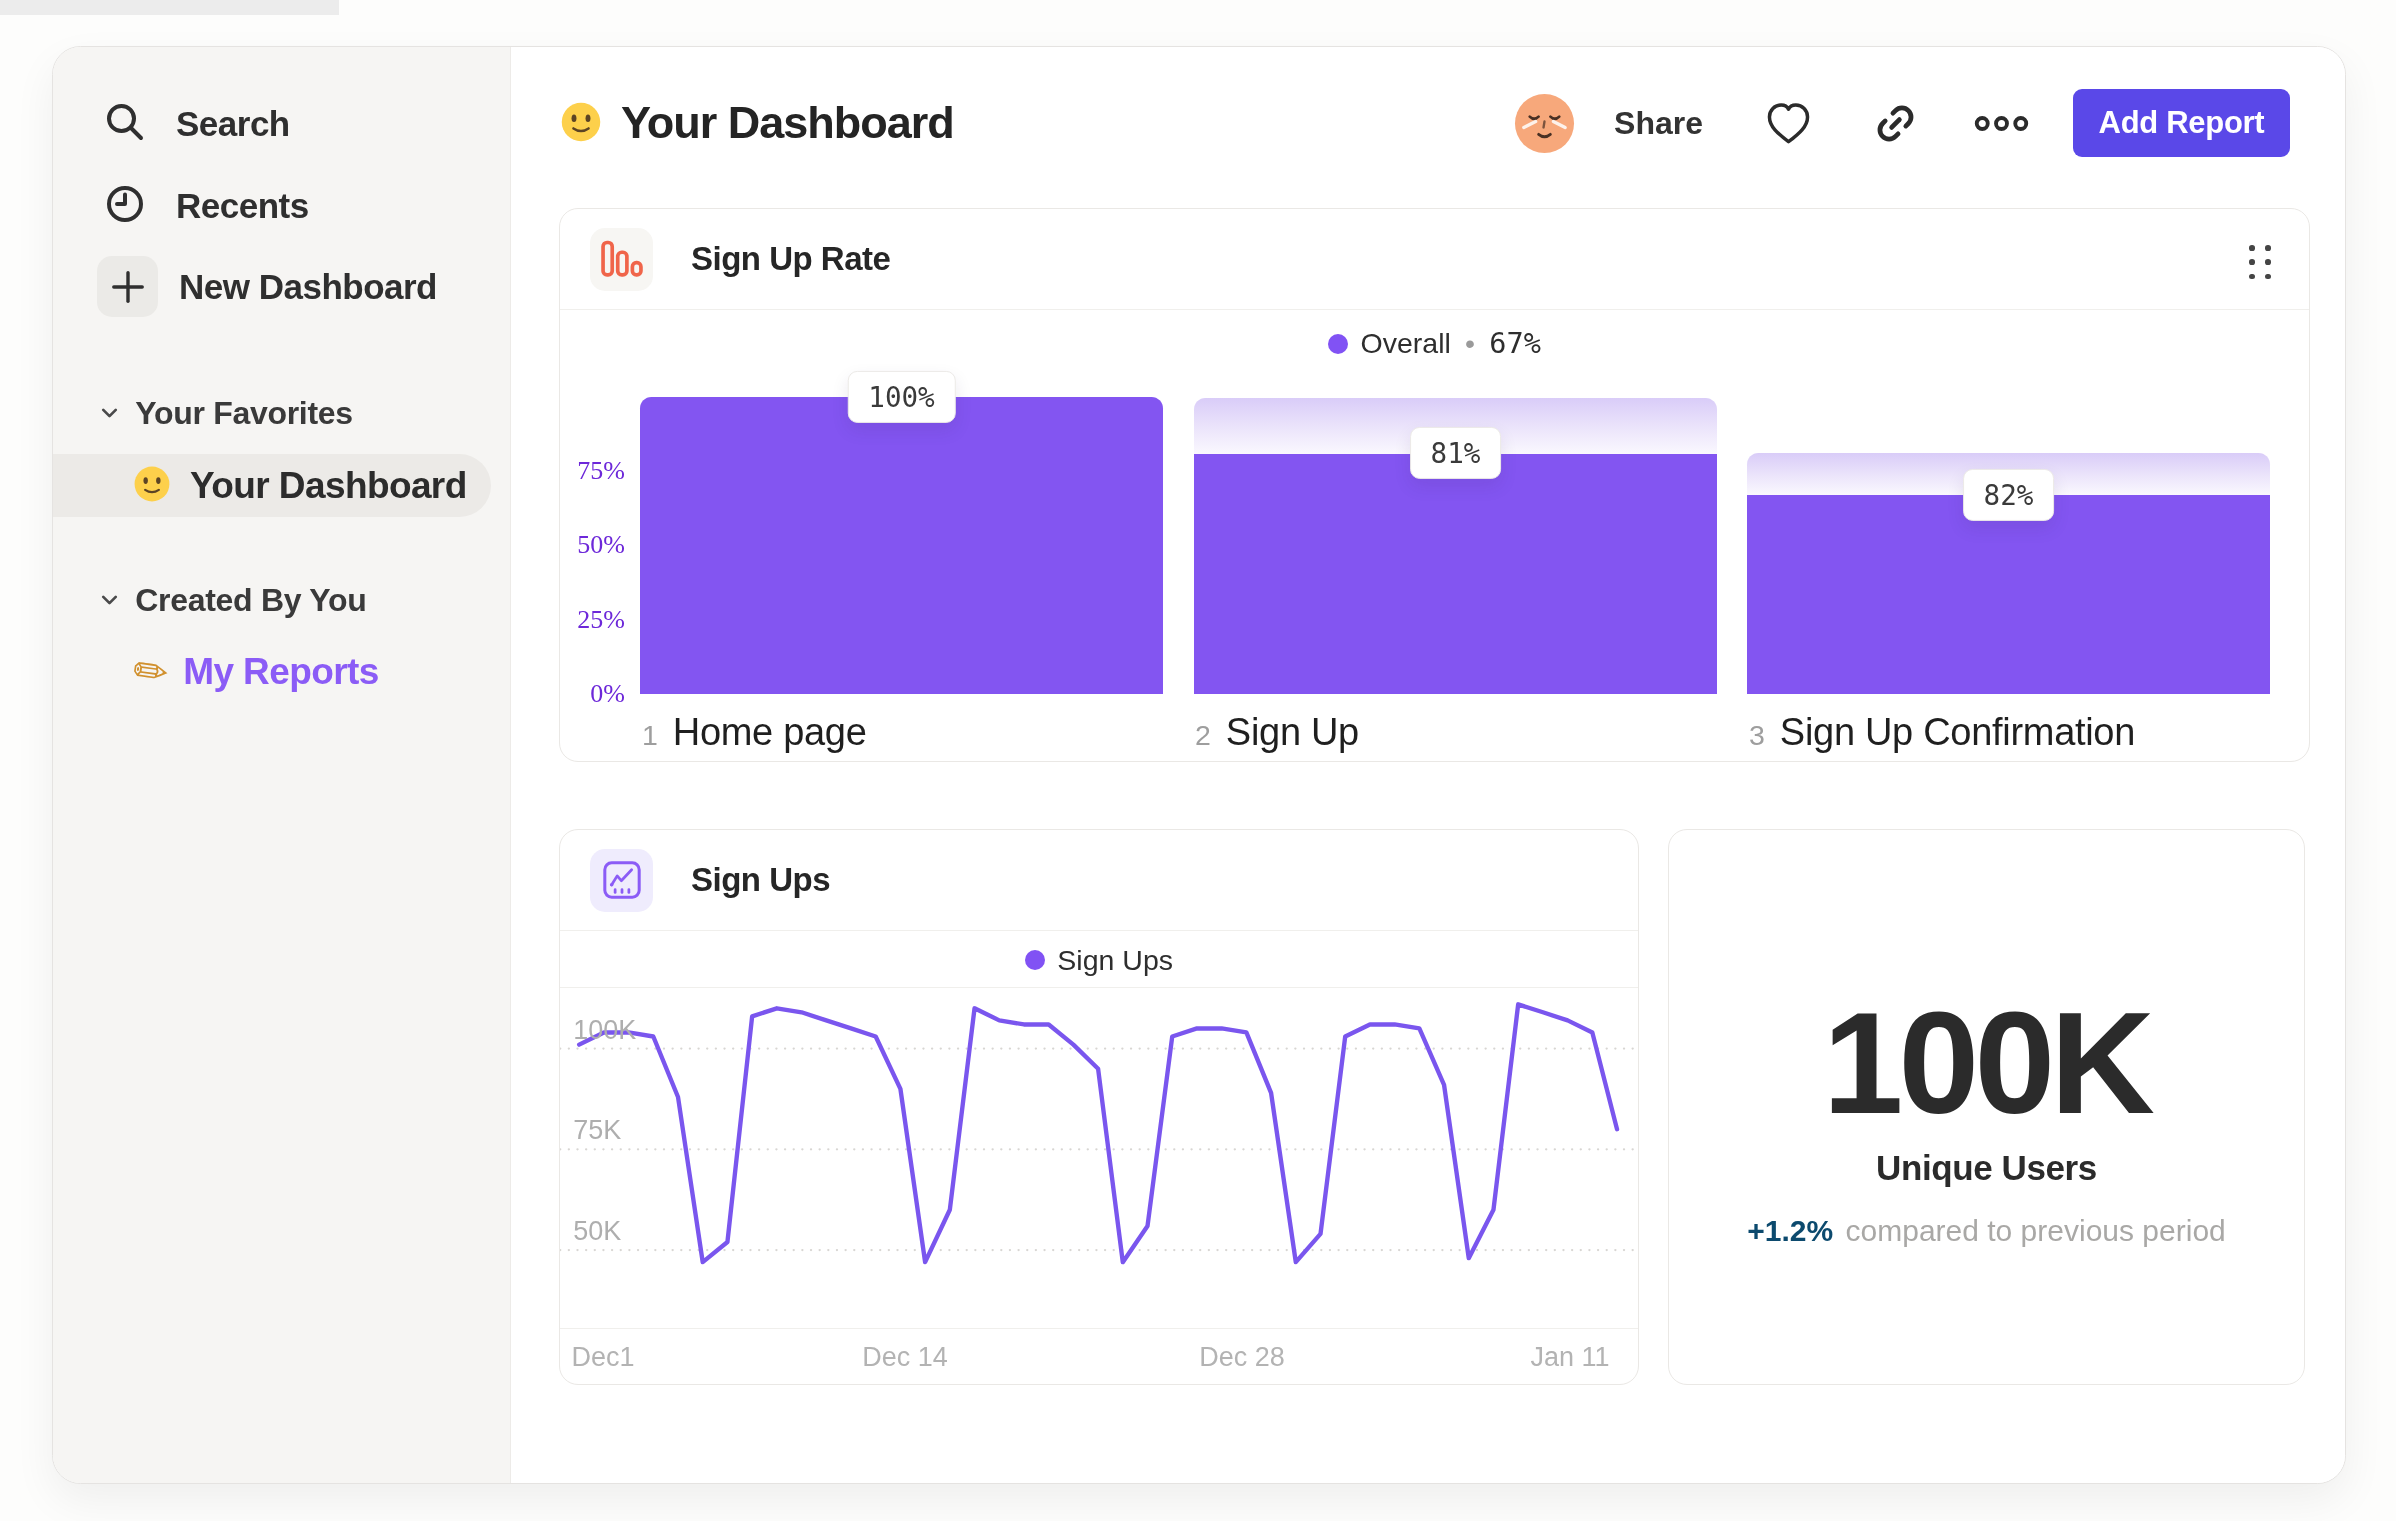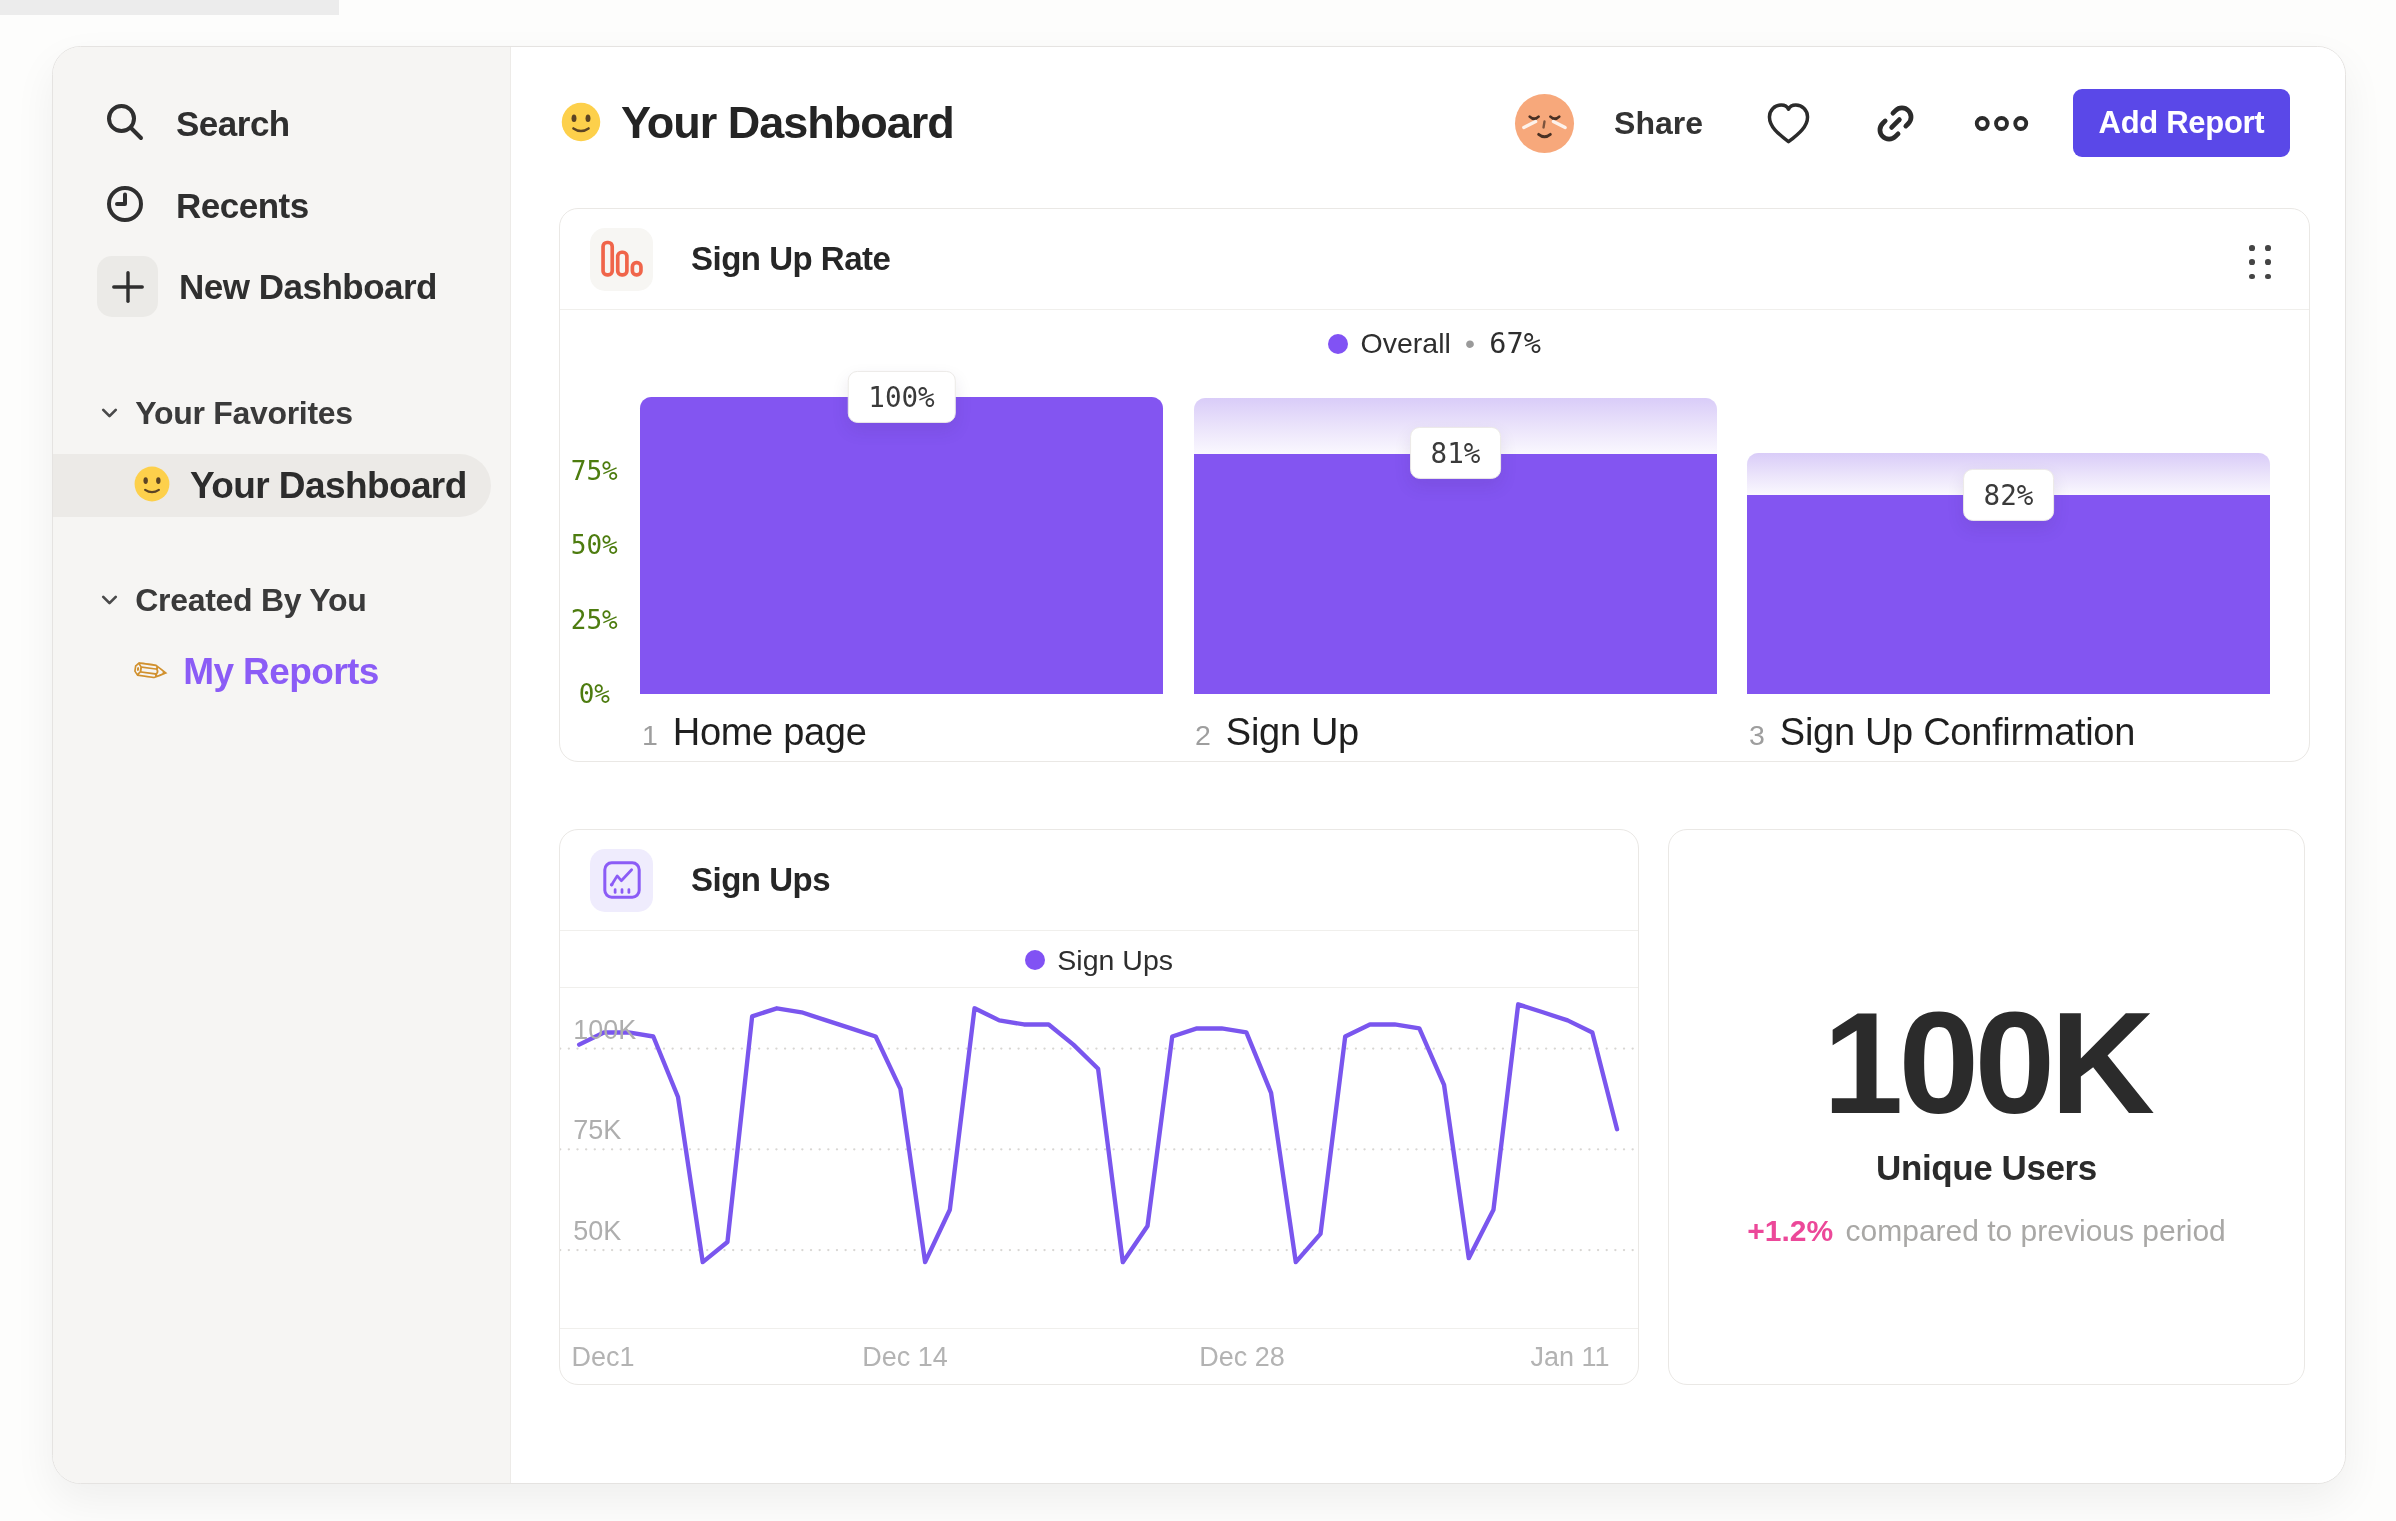--- a/index.html
+++ b/index.html
@@ -60,21 +60,21 @@
   .legend-row { position:absolute; left:0; right:0; display:flex; align-items:center;
     justify-content:center; gap:12.4px; font-size:28.5px; color:#2e2e2e; }
   .legend-dot { width:20px; height:20px; border-radius:50%; background:#8152f4; }
   .legend-sep { color:#9a9a9a; margin:0 1.9px; }
 
   
   .card-funnel { left:48px; top:161px; width:1751px; height:554px; }
   .card-funnel .legend-row { top:118px; }
   .fy-ticks { position:absolute; left:3.8px; top:0; width:61px; }
   .fy-ticks span { position:absolute; right:0; width:61px; height:30px; line-height:30px;
-    text-align:center; font-size:26px; color:#4d7c0f; }
+    text-align:right; font-size:26px; color:#6d28d9;font-family:Liberation Serif, serif; }
   .funnel-plot { position:absolute; left:80px; top:188px; width:1630px; height:297px; }
   .fslot { position:absolute; top:0; bottom:0; width:523px; }
   .fs-0 { left:0; } .fs-1 { left:554px; } .fs-2 { left:1107px; }
   .ghost { position:absolute; left:0; width:100%; border-radius:11.4px 11.4px 0 0;
     background:linear-gradient(180deg,#d9ccf8 0%,#ece5fb 55%,#faf8fe 100%); }
   .solid { position:absolute; left:0; bottom:0; width:100%; background:#8355f1; }
   .chip { position:absolute; left:50%; transform:translate(-50%,-50%); background:#fff;
     border:1.9px solid #eceae7; border-radius:9.5px; box-shadow:0 7.6px 17px rgba(45,30,90,.10);
     padding:8.6px 20px; font-size:27.6px; color:#3a3a3a; white-space:nowrap; }
   .fsteps { position:absolute; left:80px; top:502px; width:1630px; height:38px; }
@@ -94,21 +94,21 @@
   .lx-1 { left:288px; } .lx-2 { left:625px; } .lx-3 { left:953px; }
 
   
   .card-metric { left:1157px; top:782px; width:637px; height:556px; }
   .metric-value { position:absolute; left:0; right:0; top:150px; text-align:center;
     font-size:145px; font-weight:700; letter-spacing:-4.8px; color:#2b2b2b; }
   .metric-label { position:absolute; left:0; right:0; top:318px; text-align:center;
     font-size:35px; font-weight:700; letter-spacing:-0.4px; color:#2b2b2b; }
   .metric-delta { position:absolute; left:0; right:0; top:384px; display:flex;
     justify-content:center; align-items:baseline; gap:12.4px; font-size:30px; }
-  .delta-pct { color:#ec4899; font-weight:700; }
+  .delta-pct { color:#0c4a6e; font-weight:700; }
   .delta-ctx { color:#a9a8a6; }
 </style>
 </head>
 <body>
 
 <div class="artifact"></div>
 
 <div class="app">
 
   <aside class="sidebar">

